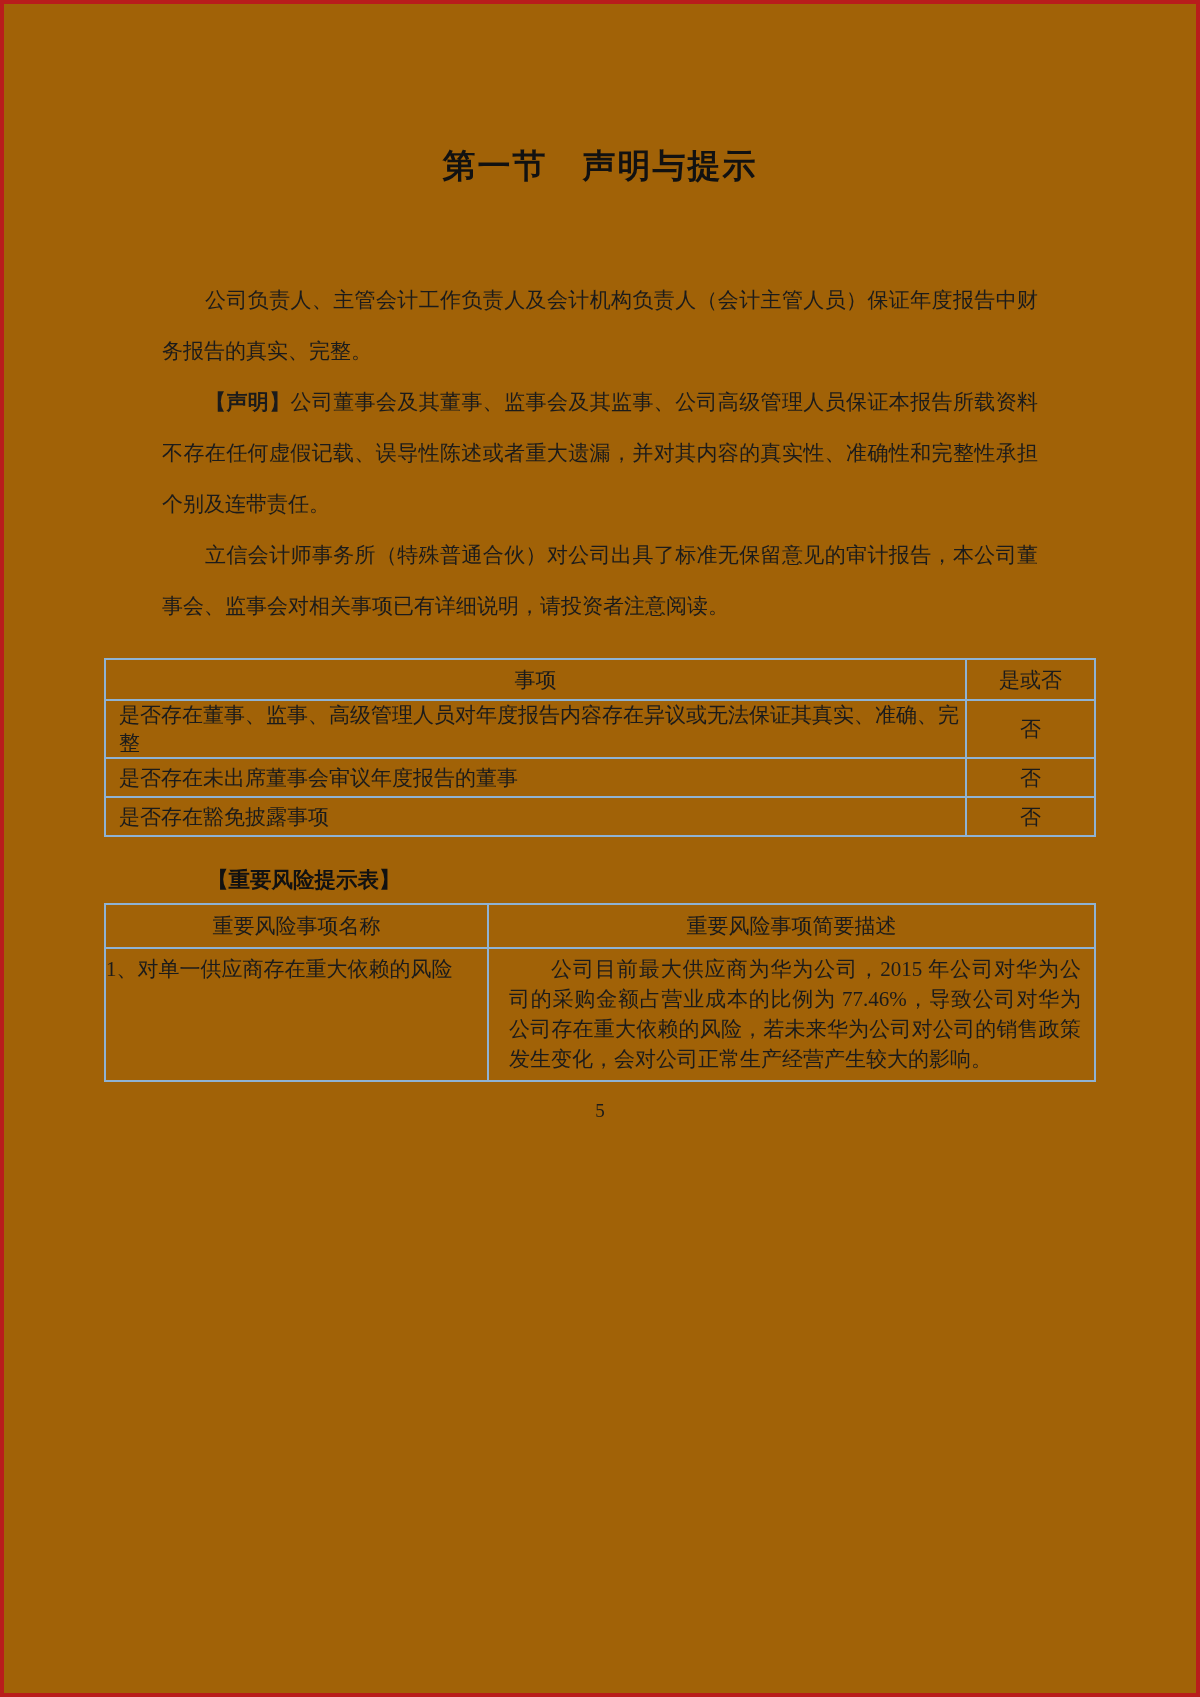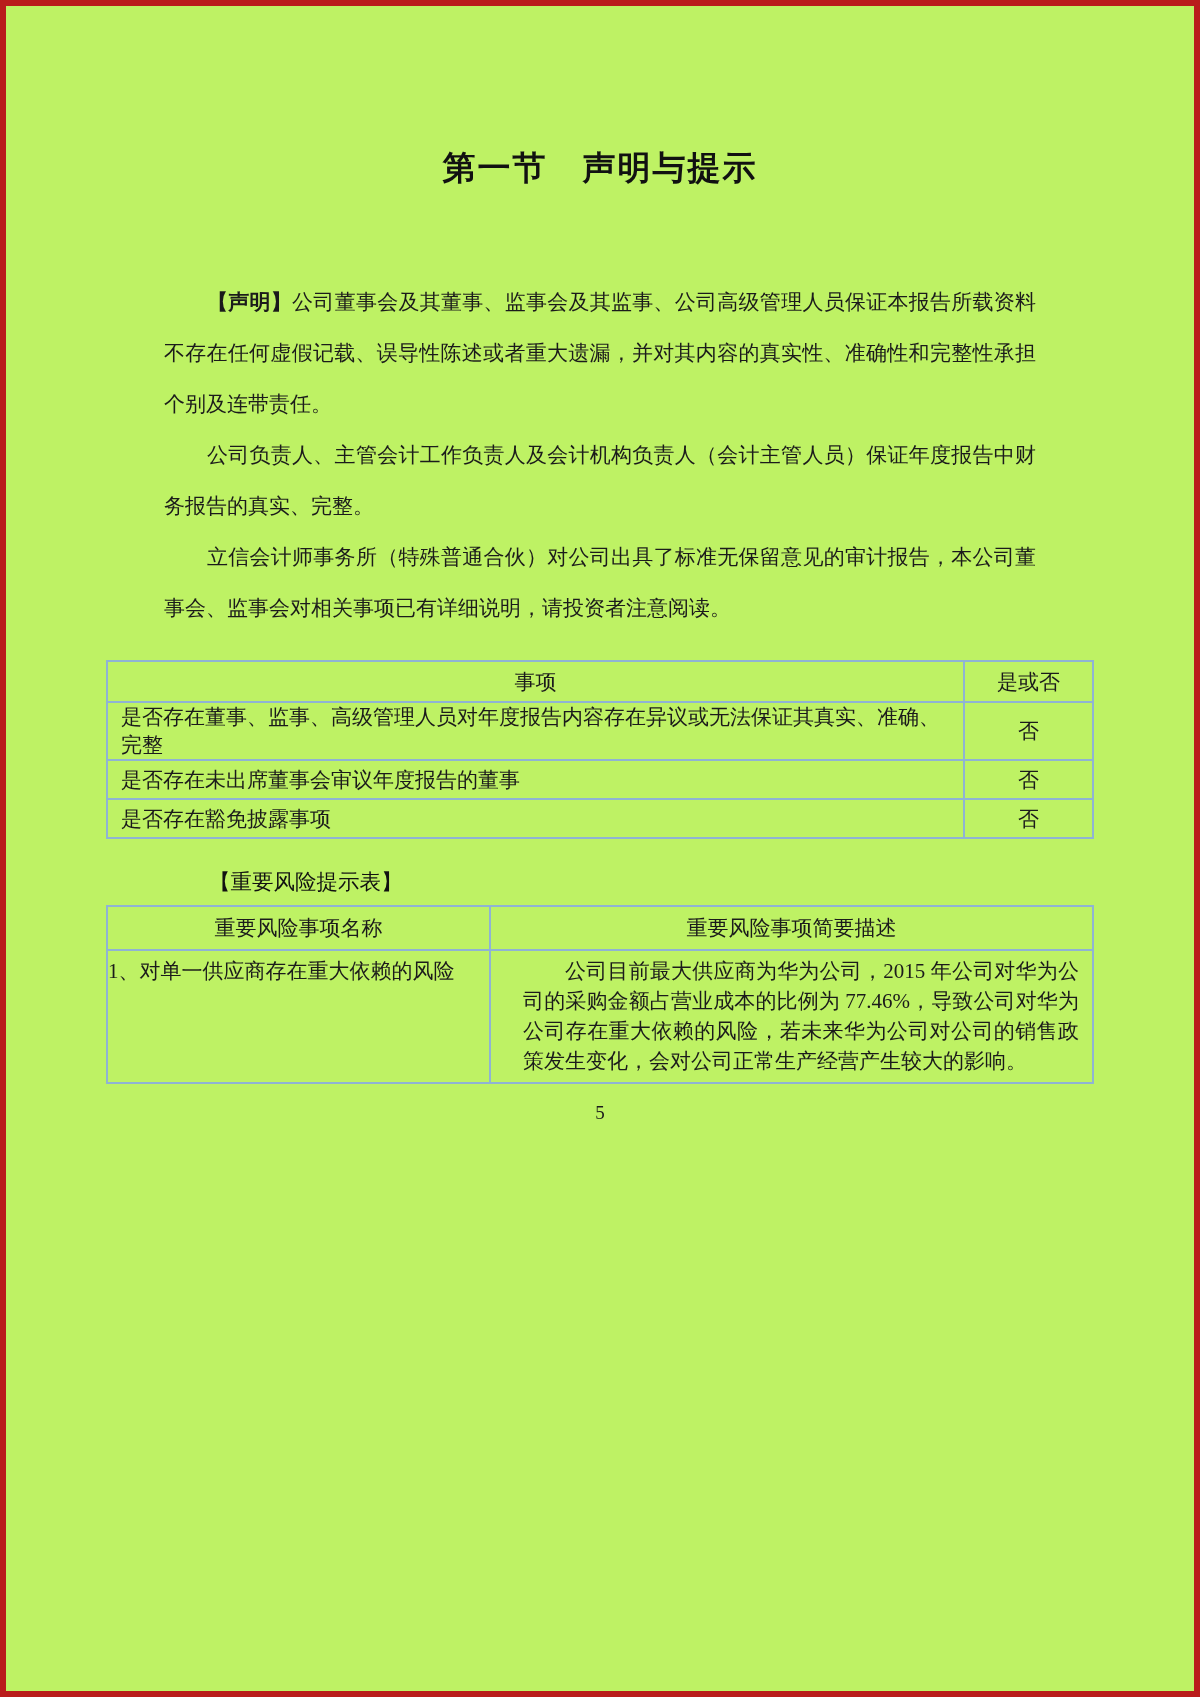--- a/index.html
+++ b/index.html
@@ -1,21 +1,21 @@
 <!DOCTYPE html>
 <html><head>
 <meta charset="utf-8">
 <style>
   html,body { margin:0; padding:0; background:#ffffff; }
   .page {
     position:relative;
     width:1200px; height:1697px;
     box-sizing:border-box;
-    background:#bef264;
-    border:6px solid #b91c1c;
+    background:#a16207;
+    border:4px solid #b91c1c;
     padding:140px 100px 0 100px;
     font-family:"Liberation Serif","DejaVu Serif",serif;
     color:#1b1b1b;
     overflow:hidden;
   }
   .title {
     margin:0;
     text-align:center;
     font-size:33px;
     font-weight:bold;
@@ -45,54 +45,54 @@
   }
   .tbl1 { margin-top:26px; }
   .tbl1 th { height:41px; text-align:center; }
   .tbl1 .col-answer { width:129px; }
   .tbl1 td.item { height:39px; text-align:left; padding:0 6px 0 13px; }
   .tbl1 td.ans  { text-align:center; }
 
   .risk-heading {
     margin:28px 0 9px 103px;
     font-size:21.5px;
-    font-weight:normal;
+    font-weight:bold;
     color:#111;
   }
   .tbl2 .col-name { width:383px; }
   .tbl2 th { height:44px; text-align:center; }
   .tbl2 td.name {
     vertical-align:top;
     text-align:left;
     padding:5px 6px 0 0;
     line-height:30px;
   }
   .tbl2 td.desc {
     vertical-align:top;
     text-align:justify;
     text-indent:2em;
-    padding:5px 13px 6px 32px;
+    padding:5px 13px 6px 20px;
     line-height:30px;
   }
   .page-number {
     margin-top:18px;
     text-align:center;
     font-size:19px;
   }
 </style>
 </head>
 <body>
 
 <div class="page">
 
   <h1 class="title">第一节　声明与提示</h1>
 
   <div class="body-text">
+    <p class="para">公司负责人、主管会计工作负责人及会计机构负责人（会计主管人员）保证年度报告中财务报告的真实、完整。</p>
     <p class="para"><b>【声明】</b><span>公司董事会及其董事、监事会及其监事、公司高级管理人员保证本报告所载资料不存在任何虚假记载、误导性陈述或者重大遗漏，并对其内容的真实性、准确性和完整性承担个别及连带责任。</span></p>
-    <p class="para">公司负责人、主管会计工作负责人及会计机构负责人（会计主管人员）保证年度报告中财务报告的真实、完整。</p>
     <p class="para">立信会计师事务所（特殊普通合伙）对公司出具了标准无保留意见的审计报告，本公司董事会、监事会对相关事项已有详细说明，请投资者注意阅读。</p>
   </div>
 
   <table class="tbl tbl1">
     <colgroup>
         <col>
         <col class="col-answer">
       </colgroup>
     <thead>
       <tr>

